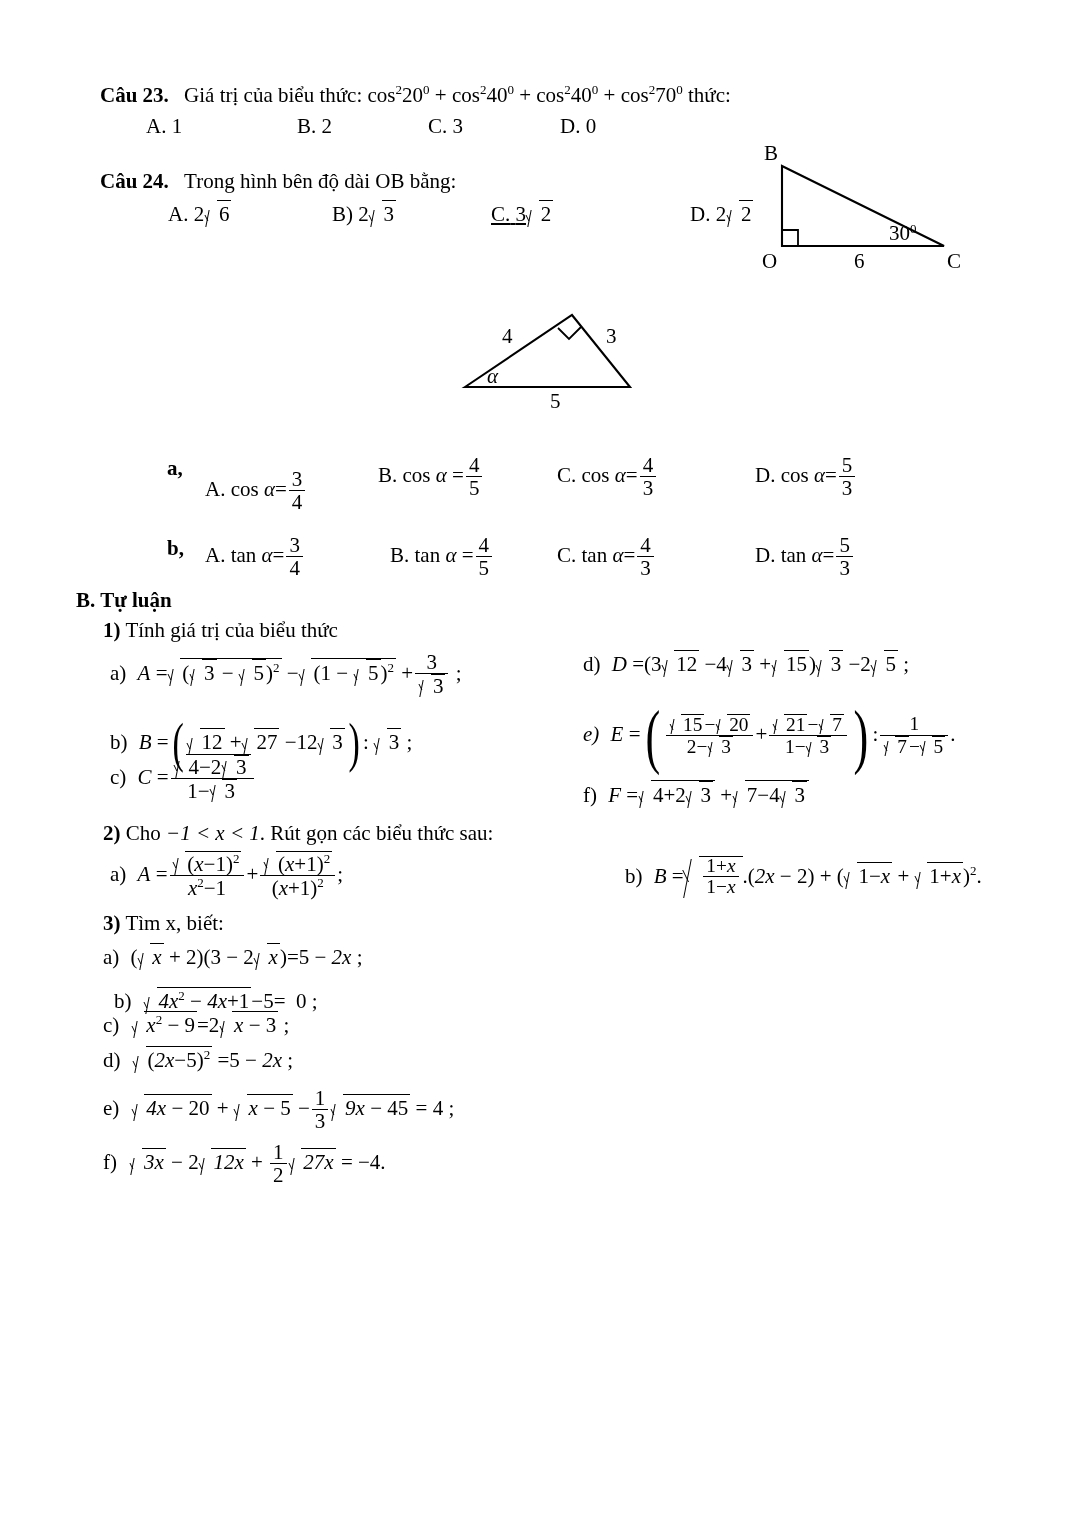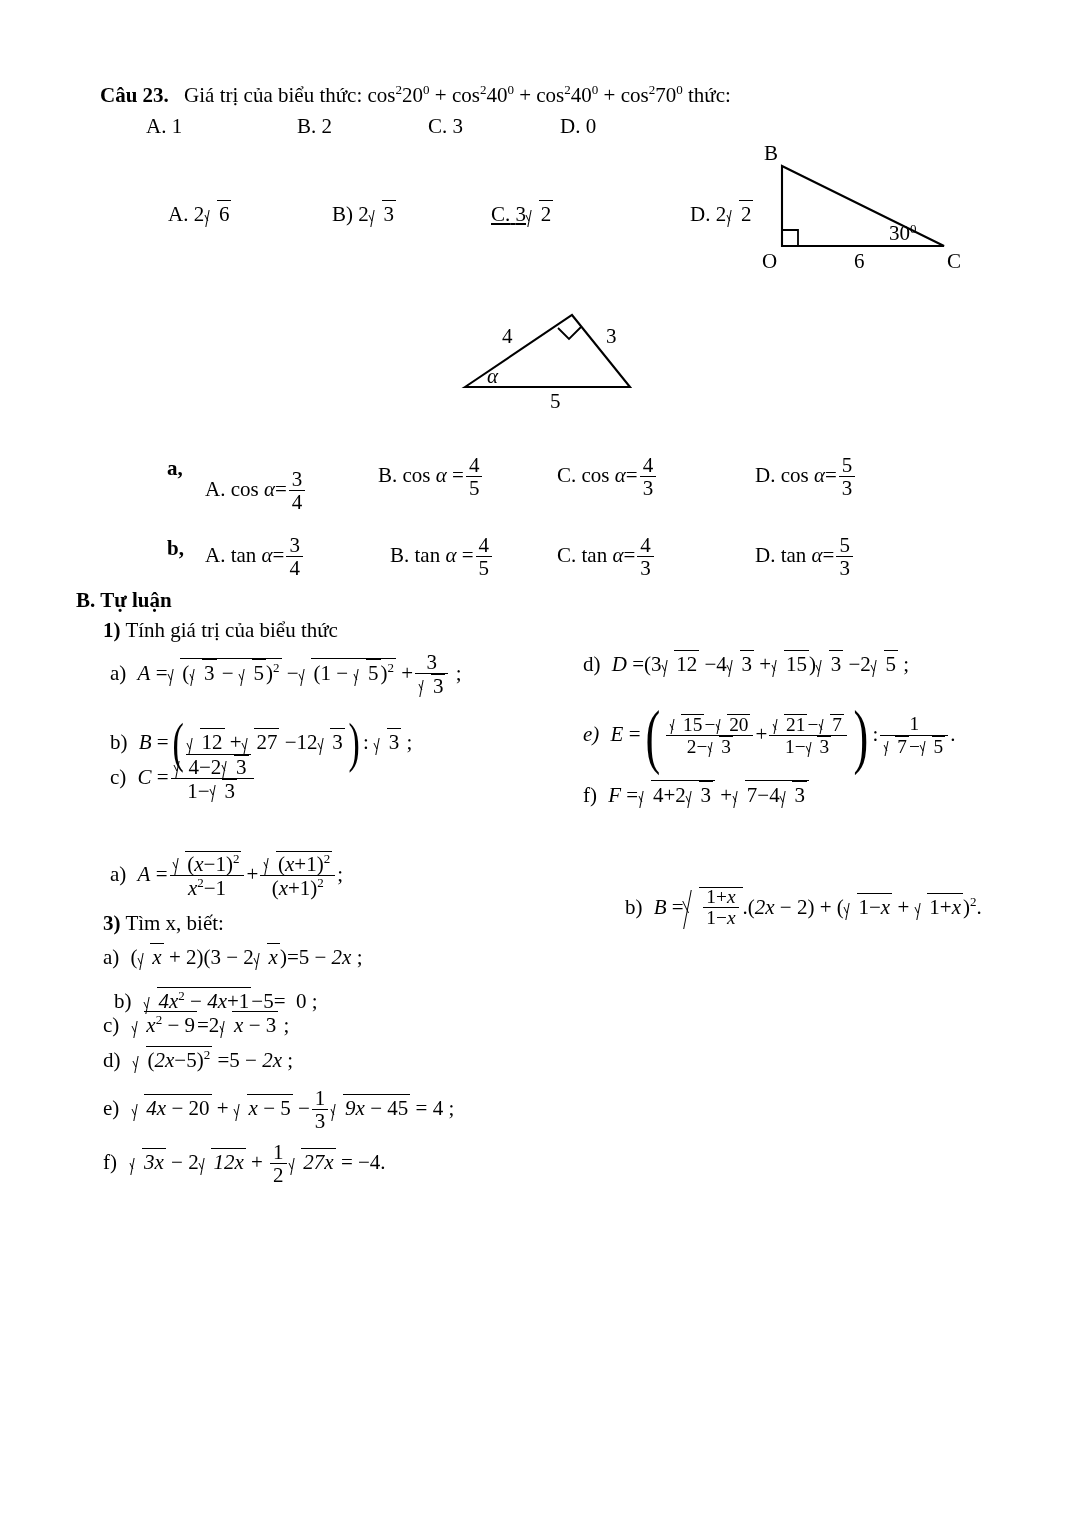--- a/index.html
+++ b/index.html
@@ -71,21 +71,21 @@
     content: "";
     position: absolute;
     left: 0.02em;
     bottom: 0.30em;
     width: 0.16em;
     height: 0.30em;
     border-left: 1.2px solid #000;
     transform: skewX(26deg);
   }
   
-  .rad.tall { padding-left: 0.70em; margin-top: 31px; }
+  .rad.tall { padding-left: 0.70em; }
   .rad.tall::before { height: 1.85em; width: 0.30em; }
   .rad.tall::after { bottom: 0.80em; height: 0.55em; }
 
   .paren-big {
     display: inline-block;
     font-size: 2.6em;
     font-weight: 300;
     vertical-align: middle;
     position: relative;
     top: -0.02em;
@@ -126,20 +126,24 @@
   </div>
   <div class="abs txt" style="left:428px; top:113px;">
     <span>C.</span>
     <span>3</span>
   </div>
   <div class="abs txt" style="left:560px; top:113px;">
     <span>D.</span>
     <span>0</span>
   </div>
 
+  <div class="abs txt" style="left:100px; top:168px;">
+    <span class="q-label">Câu 24.</span>
+    <span style="margin-left:10px;">Trong hình bên độ dài OB bằng:</span>
+  </div>
 
   <div class="abs txt" style="left:168px; top:200px;">
     <span>A.</span>
     <span>2</span><span class="rad"><span class="bar">6</span></span>
   </div>
   <div class="abs txt" style="left:332px; top:200px;">
     <span>B)</span>
     <span>2</span><span class="rad"><span class="bar">3</span></span>
   </div>
   <div class="abs txt" style="left:491px; top:200px;text-decoration:underline;">
@@ -309,20 +313,25 @@
       </span><span>.</span>
   </div>
 
   <div class="abs txt" style="left:583px; top:780px;">
     <span>f)</span>
     <span class="m" style="margin-left:6px;">F</span>
     <span>=</span><span class="rad"><span class="bar"><span>4</span><span>+</span><span>2</span><span class="rad"><span class="bar">3</span></span></span></span>
     <span>+</span><span class="rad"><span class="bar"><span>7</span><span>−</span><span>4</span><span class="rad"><span class="bar">3</span></span></span></span>
   </div>
 
+  <div class="abs txt" style="left:103px; top:820px;">
+    <span class="bold">2)</span>
+    <span>Cho</span>
+    <span class="m">−1 &lt; x &lt; 1</span><span>. Rút gọn các biểu thức sau:</span>
+  </div>
 
   <div class="abs txt" style="left:110px; top:852px;">
     <span>a)</span>
     <span class="m" style="margin-left:6px;">A</span>
     <span>=</span><span class="frac">
         <span class="num"><span class="rad"><span class="bar">(<span class="m">x</span><span>−</span><span>1</span>)<span class="sup">2</span></span></span></span>
         <span class="den"><span class="m">x</span><span class="sup">2</span><span>−</span><span>1</span></span>
       </span><span>+</span><span class="frac">
         <span class="num"><span class="rad"><span class="bar">(<span class="m">x</span><span>+</span><span>1</span>)<span class="sup">2</span></span></span></span>
         <span class="den">(<span class="m">x</span><span>+</span><span>1</span>)<span class="sup">2</span></span>

